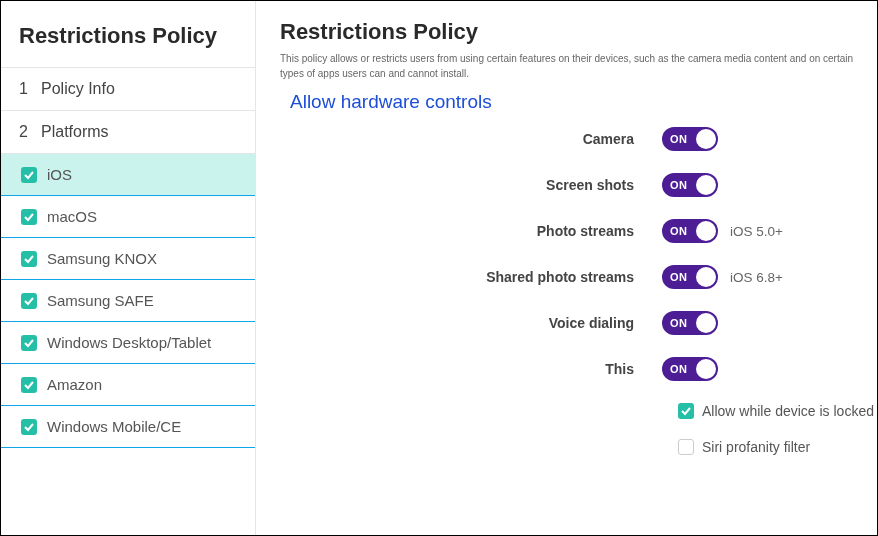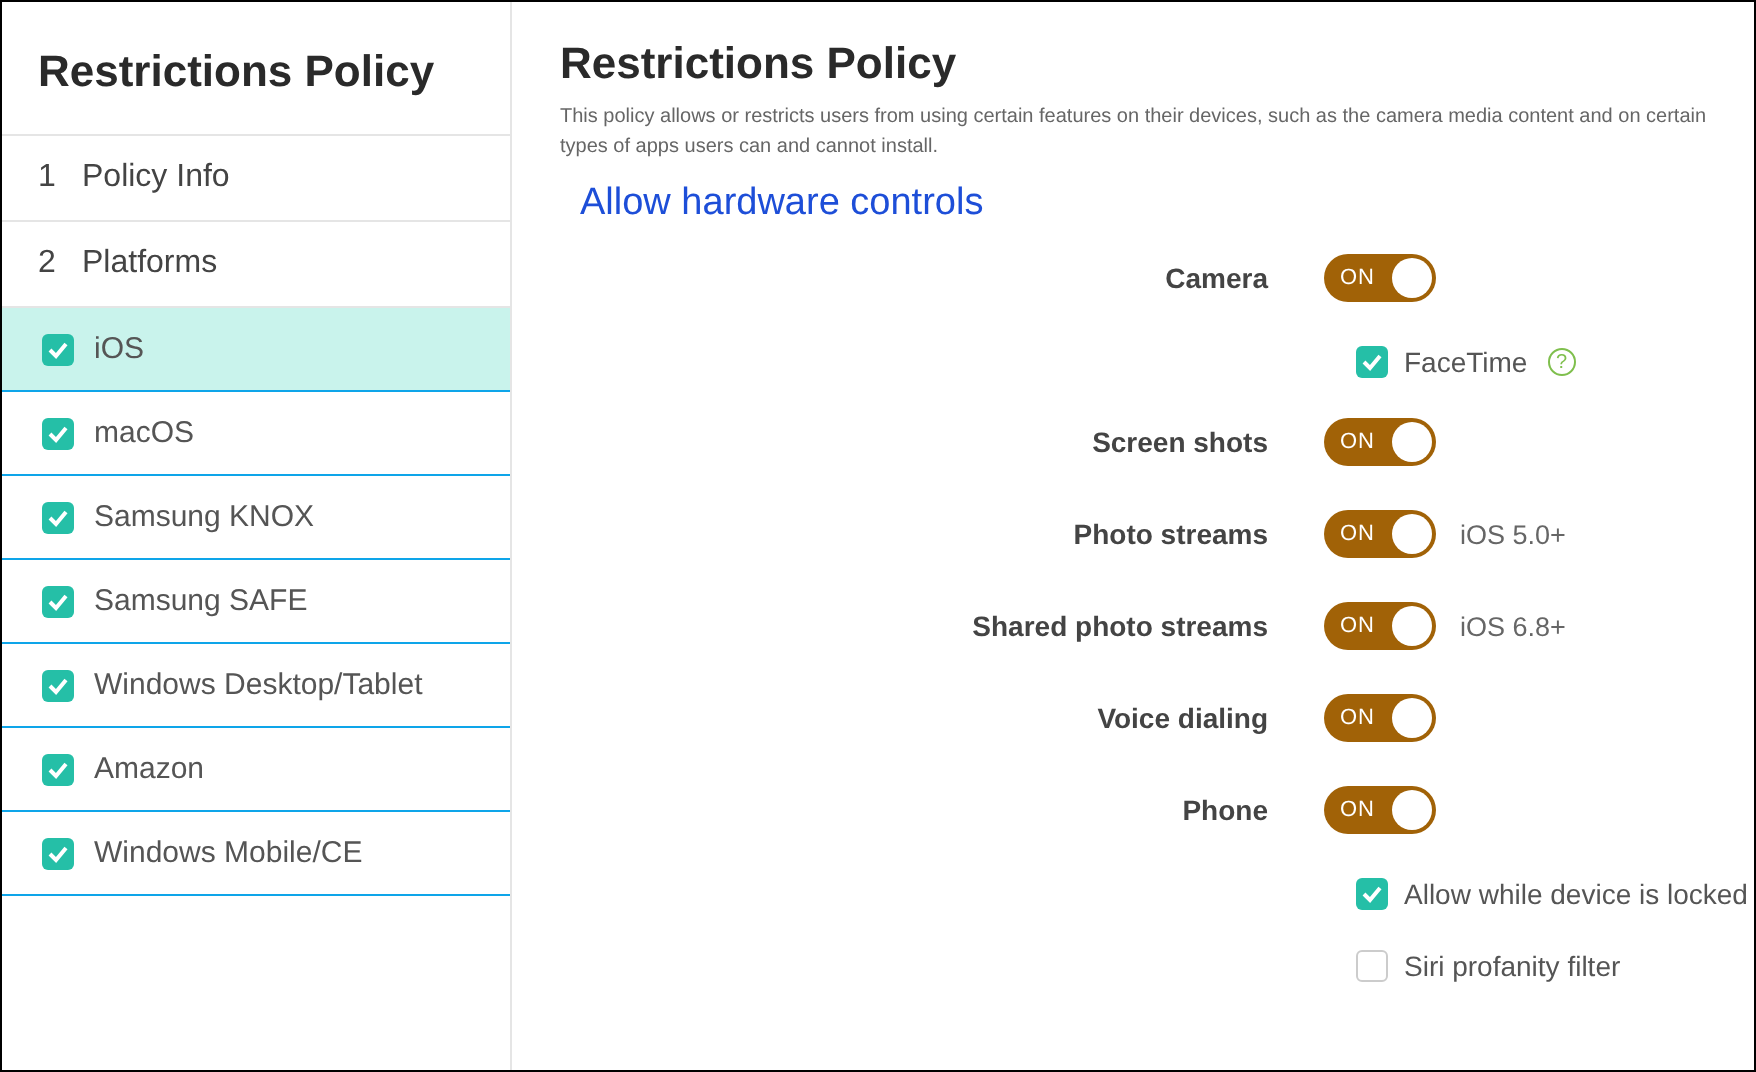--- a/index.html
+++ b/index.html
@@ -106,29 +106,29 @@
     .setting-control {
       display: flex;
       align-items: center;
       gap: 12px;
     }
     
     .toggle {
       width: 56px;
       height: 24px;
       border-radius: 12px;
-      background: #a16207;
+      background: #4c1d95;
       position: relative;
       cursor: pointer;
       display: flex;
       align-items: center;
       padding-left: 8px;
       color: #fff;
       font-size: 11px;
-      font-weight: 400;
+      font-weight: 700;
       letter-spacing: 0.5px;
     }
     .toggle .knob {
       position: absolute;
       right: 2px;
       top: 2px;
       width: 20px;
       height: 20px;
       border-radius: 50%;
       background: #fff;
@@ -257,29 +257,20 @@
   <div class="setting-row">
     <div class="setting-label">Camera</div>
     <div class="setting-control">
       <div class="toggle">
         <span>ON</span>
         <span class="knob"></span>
       </div>
     </div>
   </div>
 
-  <div class="checkbox-row">
-    <span class="cb checked">
-        <svg viewBox="0 0 10 10">
-          <path d="M1 5 L4 8 L9 2" stroke="#fff" stroke-width="2" fill="none"></path>
-        </svg>
-      </span>
-    <span class="cb-label">FaceTime</span>
-    <span class="help-icon">?</span>
-  </div>
 
   <div class="setting-row">
     <div class="setting-label">Screen shots</div>
     <div class="setting-control">
       <div class="toggle">
         <span>ON</span>
         <span class="knob"></span>
       </div>
     </div>
   </div>
@@ -310,21 +301,21 @@
     <div class="setting-label">Voice dialing</div>
     <div class="setting-control">
       <div class="toggle">
         <span>ON</span>
         <span class="knob"></span>
       </div>
     </div>
   </div>
 
   <div class="setting-row">
-    <div class="setting-label">Phone</div>
+    <div class="setting-label">This</div>
     <div class="setting-control">
       <div class="toggle">
         <span>ON</span>
         <span class="knob"></span>
       </div>
     </div>
   </div>
 
   <div class="checkbox-row">
     <span class="cb checked">

